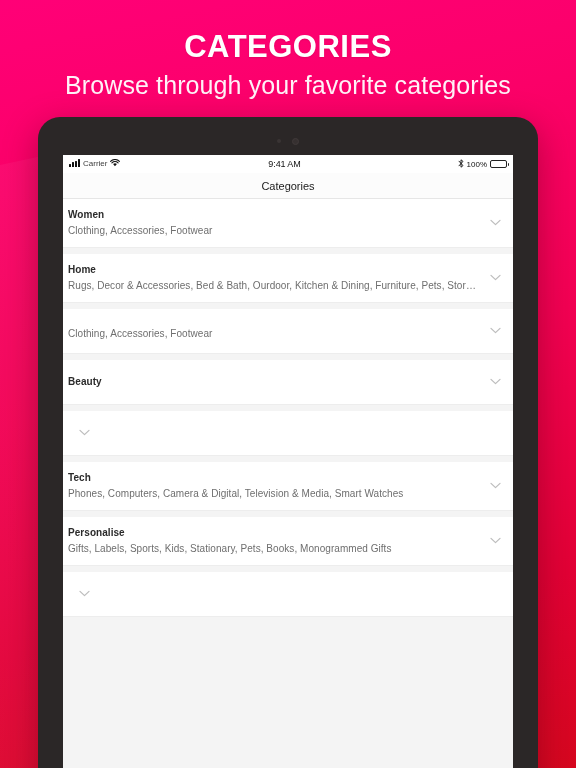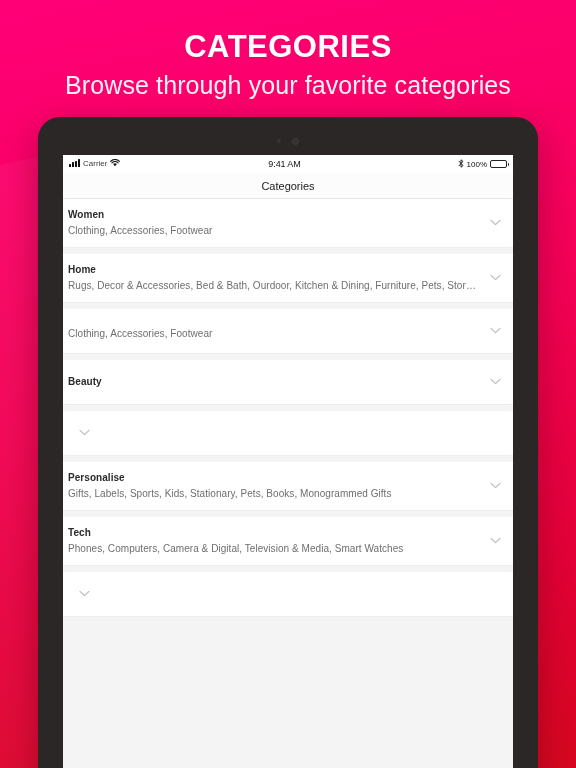--- a/index.html
+++ b/index.html
@@ -260,41 +260,41 @@
         </div>
         <div class="cat-row">
           <div class="chevron">
             <svg width="11" height="7" viewBox="0 0 11 7">
               <path d="M1 1.4 L5.5 5.6 L10 1.4" stroke="#bdbdbd" stroke-width="1.25" fill="none" stroke-linecap="round" stroke-linejoin="round"></path>
             </svg>
           </div>
         </div>
         <div class="cat-row">
           <div class="cat-text">
+            <div class="cat-title">Tech</div>
+            <div class="cat-sub">Phones, Computers, Camera &amp; Digital, Television &amp; Media, Smart Watches</div>
+          </div>
+          <div class="chevron">
+            <svg width="11" height="7" viewBox="0 0 11 7">
+              <path d="M1 1.4 L5.5 5.6 L10 1.4" stroke="#bdbdbd" stroke-width="1.25" fill="none" stroke-linecap="round" stroke-linejoin="round"></path>
+            </svg>
+          </div>
+        </div>
+        <div class="cat-row">
+          <div class="cat-text">
             <div class="cat-title">Personalise</div>
             <div class="cat-sub">Gifts, Labels, Sports, Kids, Stationary, Pets, Books, Monogrammed Gifts</div>
           </div>
           <div class="chevron">
             <svg width="11" height="7" viewBox="0 0 11 7">
               <path d="M1 1.4 L5.5 5.6 L10 1.4" stroke="#bdbdbd" stroke-width="1.25" fill="none" stroke-linecap="round" stroke-linejoin="round"></path>
             </svg>
           </div>
         </div>
         <div class="cat-row">
-          <div class="cat-text">
-            <div class="cat-title">Tech</div>
-            <div class="cat-sub">Phones, Computers, Camera &amp; Digital, Television &amp; Media, Smart Watches</div>
-          </div>
-          <div class="chevron">
-            <svg width="11" height="7" viewBox="0 0 11 7">
-              <path d="M1 1.4 L5.5 5.6 L10 1.4" stroke="#bdbdbd" stroke-width="1.25" fill="none" stroke-linecap="round" stroke-linejoin="round"></path>
-            </svg>
-          </div>
-        </div>
-        <div class="cat-row">
           <div class="chevron">
             <svg width="11" height="7" viewBox="0 0 11 7">
               <path d="M1 1.4 L5.5 5.6 L10 1.4" stroke="#bdbdbd" stroke-width="1.25" fill="none" stroke-linecap="round" stroke-linejoin="round"></path>
             </svg>
           </div>
         </div>
       </div>
 
   </div>
 </div>

